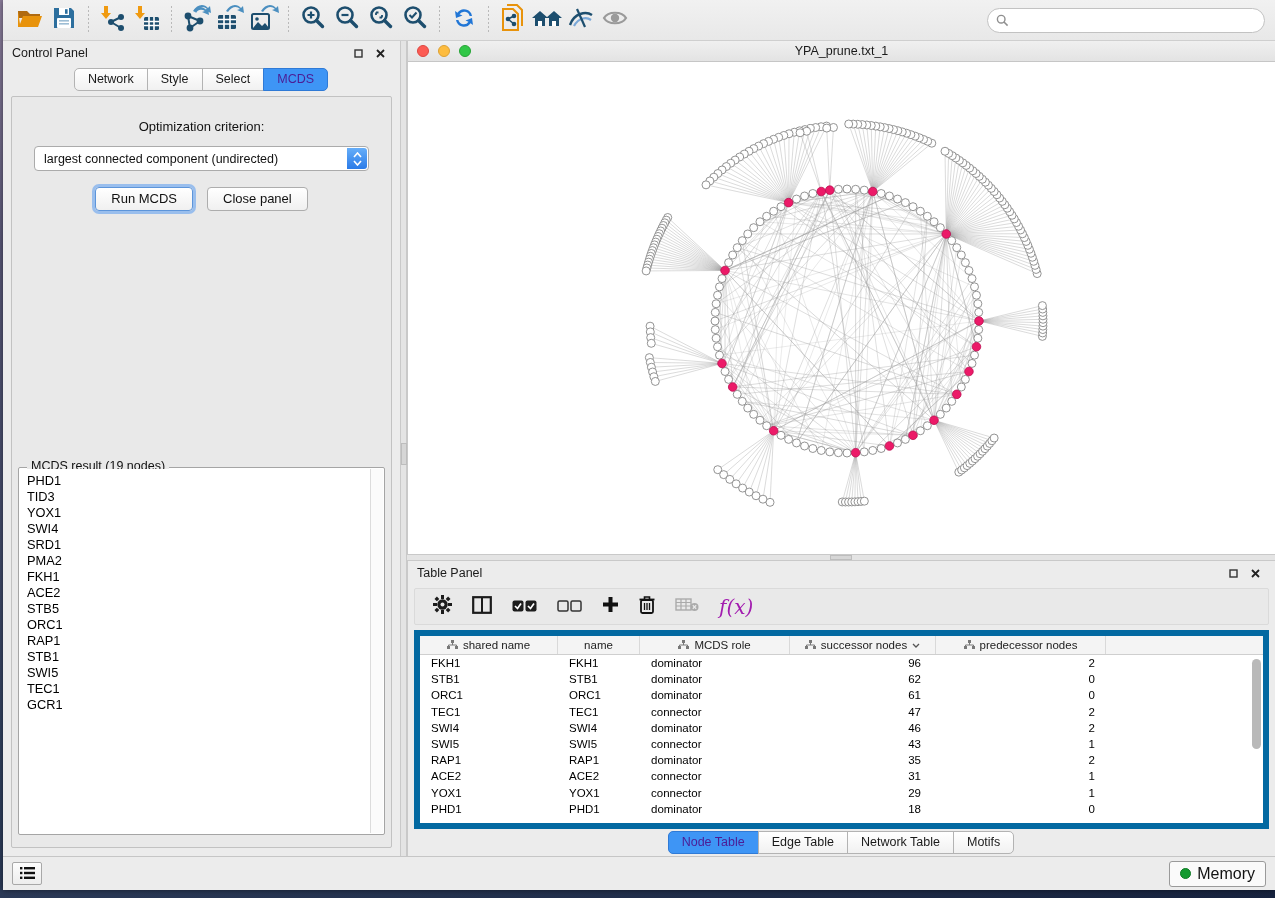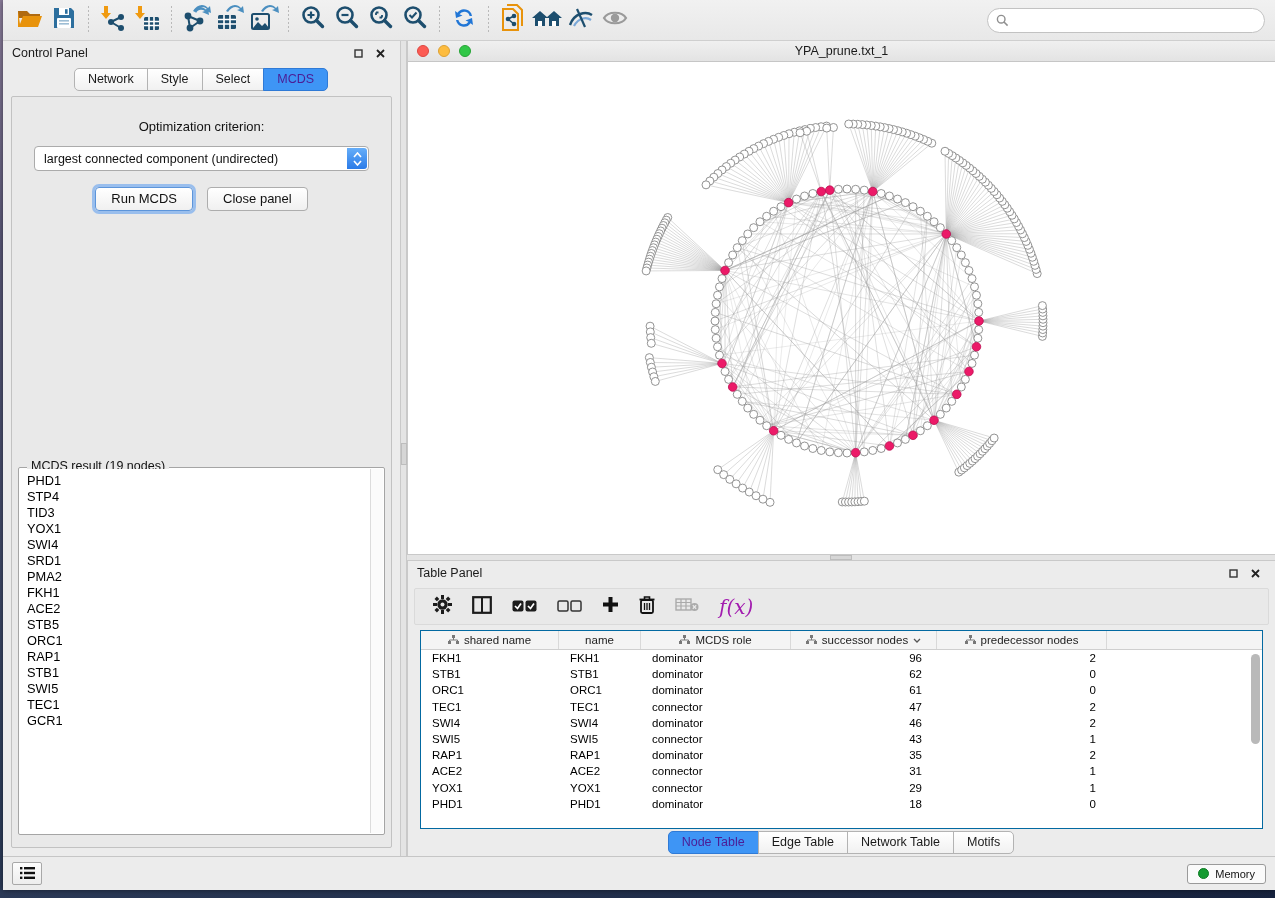--- a/index.html
+++ b/index.html
@@ -74,39 +74,39 @@
     border-bottom:1px solid #c9c9c9;position:relative;}
   .hsplit .handle{position:absolute;left:50%;top:0;width:22px;height:5px;margin-left:-11px;
     background:#d6d6d6;border:1px solid #bdbdbd;}
   
   .tpanel{flex:1;display:flex;flex-direction:column;background:#ececec;min-height:0;
     border-left:1px solid #c9c9c9;}
   .ttoolbar{flex:none;height:37px;margin:3px 6px 5px;background:#e9e9e9;border:1px solid #dadada;
     border-radius:2px;display:flex;align-items:center;gap:20px;padding:0 4px 0 18px;}
   .tico{display:flex;align-items:center;justify-content:center;}
   .fx{font-family:"DejaVu Serif",serif;font-style:italic;font-size:20px;color:#a21caf;}
-  .ntable{flex:1;margin:0 12px;background:#fff;border:1px solid #0369a1;position:relative;
+  .ntable{flex:1;margin:0 6px;background:#fff;border:6px solid #0369a1;position:relative;
     overflow:hidden;min-height:0;}
   .thead{display:flex;height:19px;background:#f4f4f4;border-bottom:1px solid #cfcfcf;}
   .th{display:flex;align-items:center;justify-content:center;gap:5px;font-size:11.5px;color:#222;
     border-right:1px solid #d9d9d9;flex:none;overflow:hidden;}
   .trow{display:flex;height:16.2px;align-items:center;}
   .td{flex:none;font-size:11.5px;color:#000;white-space:nowrap;overflow:hidden;}
   .td.l{padding-left:11px;text-align:left;}
   .td.r1{text-align:right;padding-right:15px;}
   .td.r2{text-align:right;padding-right:11px;}
   .vscroll{position:absolute;right:2px;top:23px;width:9px;height:90px;border-radius:5px;background:#b9b9b9;}
   .ttabs{flex:none;height:27px;display:flex;align-items:center;justify-content:center;}
   
   .status{height:34px;flex:none;border-top:1px solid #c6c6c6;background:#ececec;
     display:flex;align-items:center;padding:0 9px;}
   .listbtn{width:30px;height:23px;border:1px solid #a8a8a8;border-radius:2px;
     background:linear-gradient(#fdfdfd,#ededed);display:flex;align-items:center;justify-content:center;}
   .membtn{margin-left:auto;display:flex;align-items:center;gap:6px;border:1px solid #9a9a9a;
-    border-radius:3px;background:#fafafa;padding:3px 10px;font-size:11px;color:#111;}
+    border-radius:3px;background:#fafafa;padding:3px 10px;font-size:16px;color:#111;}
   .memdot{width:11px;height:11px;border-radius:50%;background:#149a30;border:1px solid #0d7a24;}
 </style>
 </head>
 <body>
 
 <div class="app">
 
   <div class="toolbar">
     <div class="tbtn">
         <span>
@@ -308,21 +308,20 @@
         </div>
         <div class="btnrow">
           <button class="mbtn focus">Run MCDS</button>
           <button class="mbtn">Close panel</button>
         </div>
         <div class="spacer"></div>
         <div class="groupbox">
           <span class="legend">MCDS result (19 nodes)</span>
           <div class="mcdslist" id="mcds-list">
               <div class="li">PHD1</div>
-              <div class="li">STP4</div>
               <div class="li">TID3</div>
               <div class="li">YOX1</div>
               <div class="li">SWI4</div>
               <div class="li">SRD1</div>
               <div class="li">PMA2</div>
               <div class="li">FKH1</div>
               <div class="li">ACE2</div>
               <div class="li">STB5</div>
               <div class="li">ORC1</div>
               <div class="li">RAP1</div>

